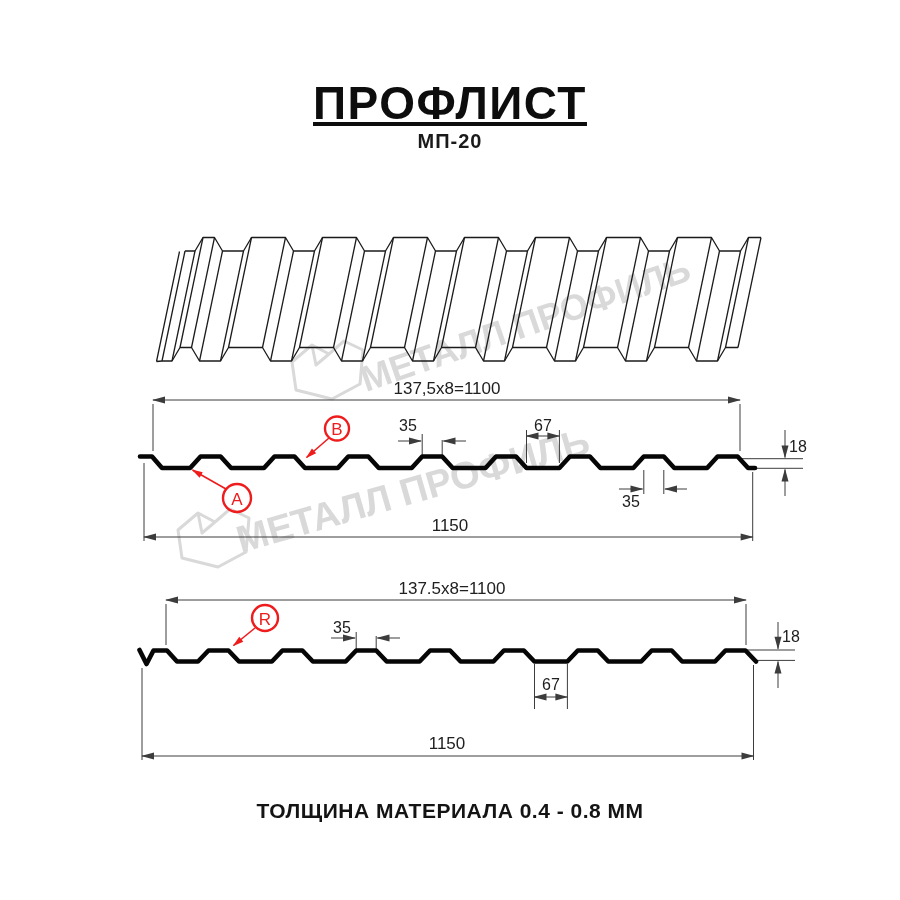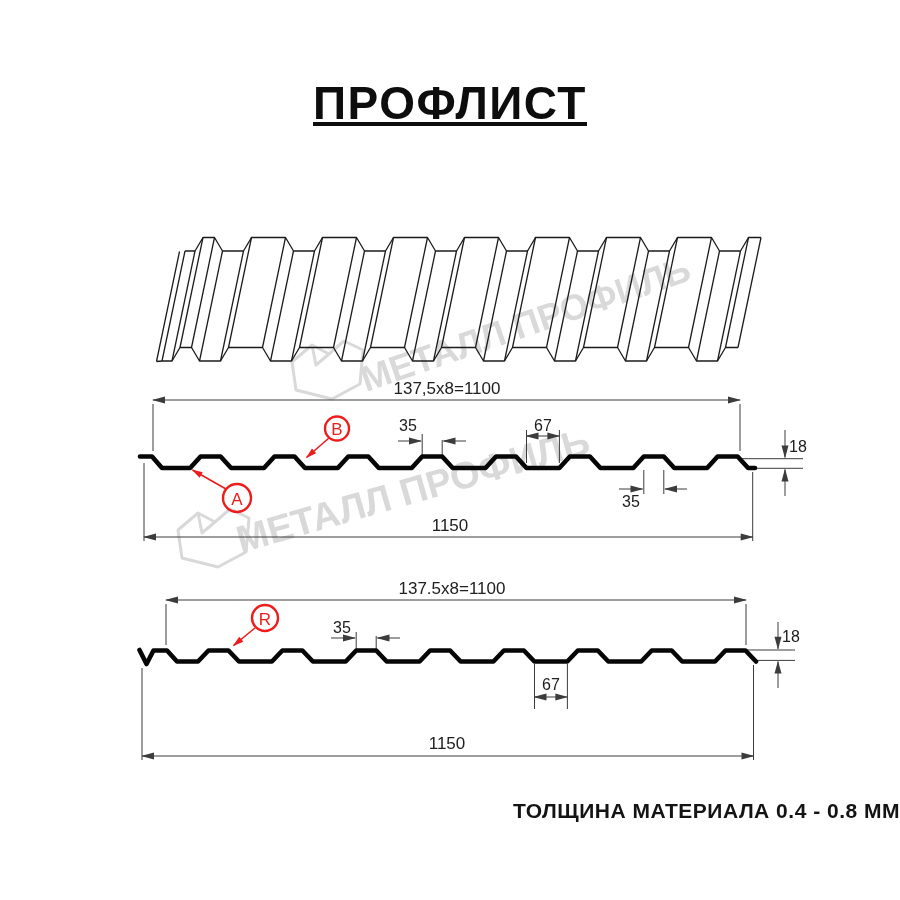--- a/index.html
+++ b/index.html
@@ -1,38 +1,39 @@
 <!DOCTYPE html>
 <html><head>
 <meta charset="utf-8">
 <style>
   html,body{margin:0;padding:0;background:#fff;}
   #stage{position:relative;width:900px;height:900px;background:#fff;overflow:hidden;
          font-family:"Liberation Sans",sans-serif;}
   .hdr{position:absolute;left:0;right:0;text-align:center;color:#0d0d0d;}
   #title{top:76px;font-size:46px;font-weight:800;letter-spacing:1.5px;text-decoration:underline;}
   #subtitle{top:130px;font-size:20px;font-weight:600;letter-spacing:1px;color:#1a1a1a;}
-  #footer{top:799px;font-size:21px;font-weight:600;letter-spacing:.5px;color:#141414;text-align:right;}
+  #footer{top:799px;font-size:21px;font-weight:600;letter-spacing:.5px;color:#141414;}
   svg{position:absolute;left:0;top:0;}
   .dl{stroke:#3c3c3c;stroke-width:1;fill:none;}
   .dt{font-family:"Liberation Sans",sans-serif;font-size:16px;fill:#202020;}
   .dt17{font-size:17px;}
   .prof{stroke:#060606;stroke-width:4.6;fill:none;stroke-linejoin:round;stroke-linecap:round;}
   .p3d{stroke:#1b1b1b;stroke-width:1.3;fill:none;stroke-linejoin:round;}
   .redl{stroke:#ee1c1c;stroke-width:1.6;fill:none;}
   .redc{stroke:#ee1c1c;stroke-width:2.4;fill:none;}
   .redt{font-family:"Liberation Sans",sans-serif;font-size:17px;fill:#ee1c1c;font-weight:500;}
   .wm{font-family:"Liberation Sans",sans-serif;font-weight:bold;fill:#d9d9d9;}
   .wlogo{stroke:#d9d9d9;stroke-width:3;fill:none;stroke-linejoin:round;}
 </style>
 </head>
 <body>
 
 <div id="stage">
   <div class="hdr" id="title">ПРОФЛИСТ</div>
+  <div class="hdr" id="subtitle">МП-20</div>
 
   <svg width="900" height="900" viewBox="0 0 900 900">
     <defs>
       <marker id="aE" markerWidth="15" markerHeight="10" refX="14" refY="5" orient="auto" markerUnits="userSpaceOnUse">
         <path d="M15,5 L2,1.5 L2,8.5 Z" fill="#3c3c3c"></path>
       </marker>
       <marker id="aS" markerWidth="15" markerHeight="10" refX="1" refY="5" orient="auto" markerUnits="userSpaceOnUse">
         <path d="M0,5 L13,1.5 L13,8.5 Z" fill="#3c3c3c"></path>
       </marker>
       <marker id="aR" markerWidth="13" markerHeight="10" refX="12" refY="5" orient="auto" markerUnits="userSpaceOnUse">

